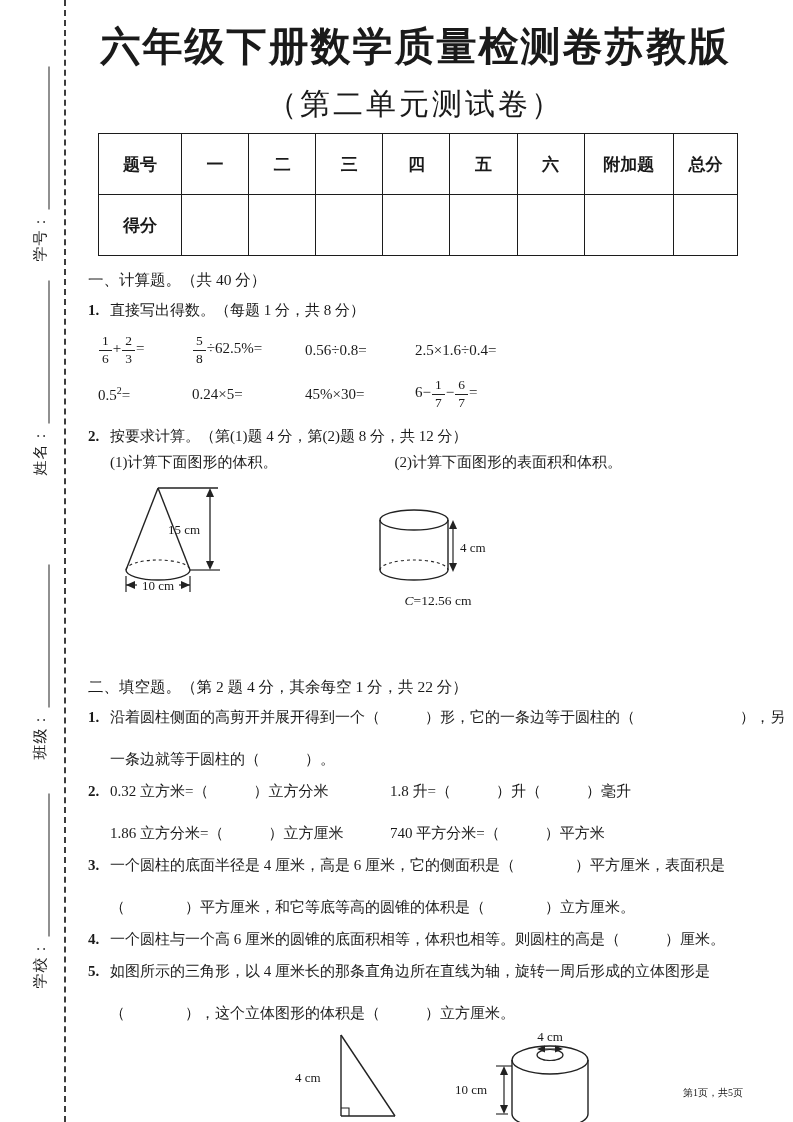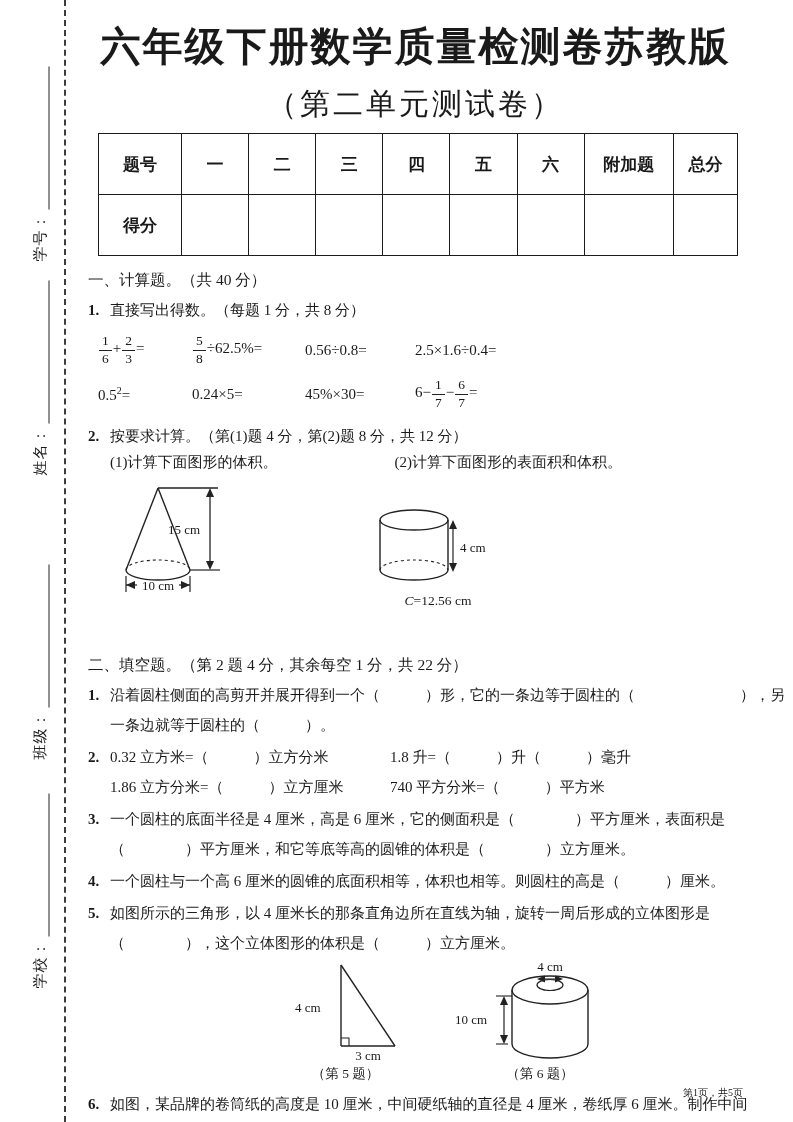--- a/index.html
+++ b/index.html
@@ -18,35 +18,35 @@
   .title{margin:24px 0 0;text-align:center;font-size:40px;font-weight:700;letter-spacing:2px;line-height:1.15;}
   .subtitle{margin-top:14px;text-align:center;font-size:30px;letter-spacing:3px;}
   .meta{margin-top:14px;text-align:right;font-size:15px;padding-right:2px;}
   table.score-table{margin:8px 0 0 10px;border-collapse:collapse;width:640px;table-layout:fixed;}
   table.score-table th,table.score-table td{border:1.6px solid #1c1c1c;height:40px;
         text-align:center;font-size:17px;font-weight:700;padding:10px;margin-left:40px;}
   .sec-heading{margin-top:14px;font-size:15.5px;white-space:nowrap;}
   .sec-heading .hd{font-weight:400;}
   .q-line{position:relative;margin-top:6px;padding-left:22px;font-size:15px;line-height:26px;white-space:nowrap;}
   .q-line .qnum{position:absolute;left:0;font-weight:700;}
-  .cont{margin-top:4px;}
+  .cont{margin-top:16px;}
   .two-col .col-a{display:inline-block;width:280px;}
   .sub-row{margin-top:4px;padding-left:22px;font-size:15px;white-space:nowrap;}
   .sub-row .sub-b{display:inline-block;margin-left:117px;}
   .calc-row{margin-top:10px;padding-left:10px;display:grid;grid-template-columns:94px 113px 110px auto;
         font-size:15px;align-items:center;height:34px;}
   .frac{display:inline-block;text-align:center;vertical-align:-0.65em;line-height:1.05;font-size:13.5px;margin:0 1px;}
   .frac .fr-n{display:block;padding:0 3px 1px;}
   .frac .fr-d{display:block;border-top:1.3px solid #222;padding:1px 3px 0;}
   sup{font-size:10px;}
   .fig-row1{margin-top:8px;padding-left:18px;display:flex;align-items:flex-end;}
   .fig-row2{margin-top:4px;padding-left:195px;display:flex;align-items:flex-start;}
   .fig{text-align:center;}
   .fig-cap{font-size:13.5px;margin-top:1px;}
-  .sec2{margin-top:46px;}
+  .sec2{margin-top:68px;}
   .ital{font-style:italic;}
   .footer{position:absolute;left:88px;width:655px;bottom:22px;text-align:right;font-size:10px;font-family:Liberation Serif, serif;}
   svg line,svg path,svg ellipse,svg polyline{stroke:#222;fill:none;}
   svg polygon{fill:#222;stroke:none;}
   svg text{fill:#1a1a1a;font-family:"Liberation Serif","DejaVu Serif",serif;}
 </style>
 </head>
 <body>
 
 <div class="page">

